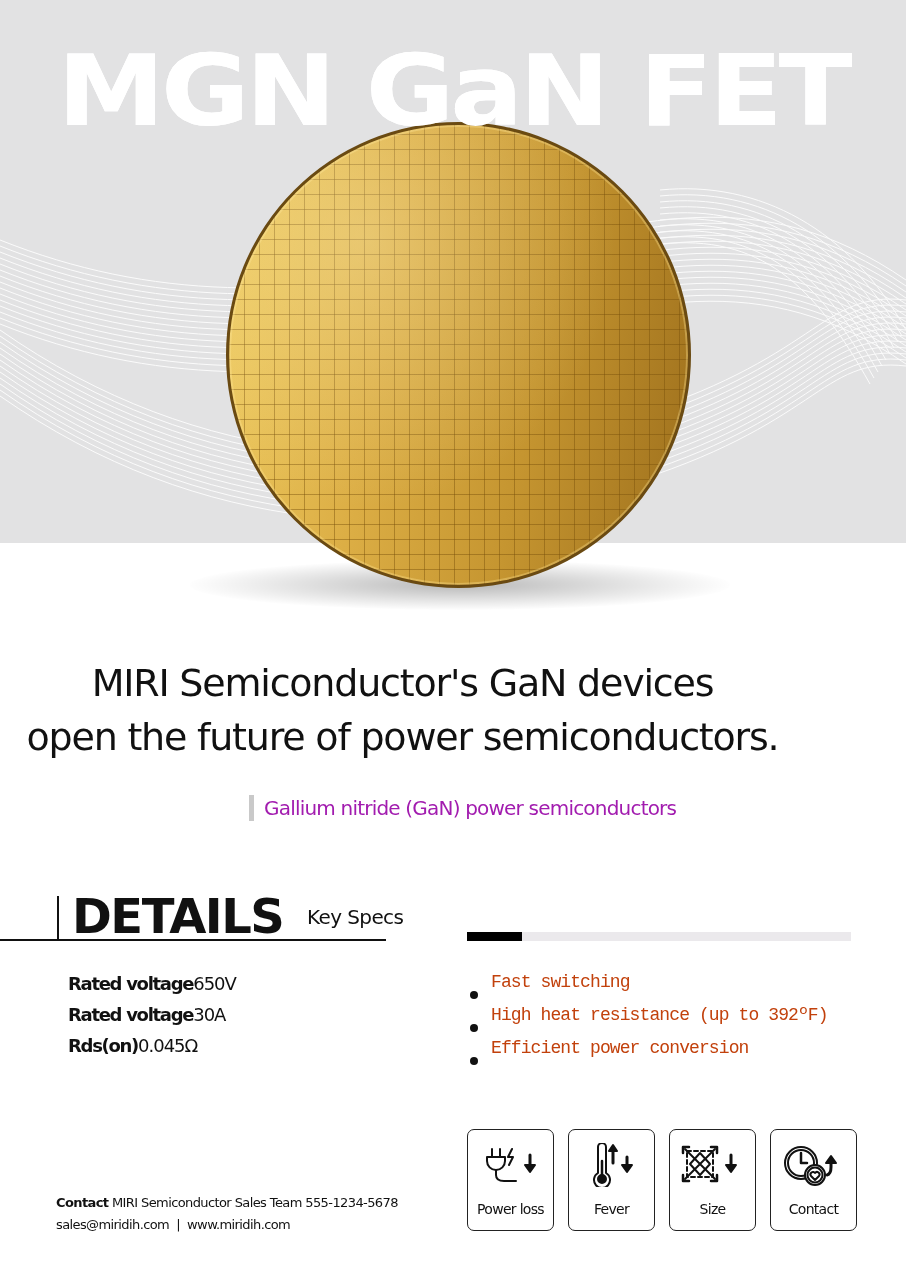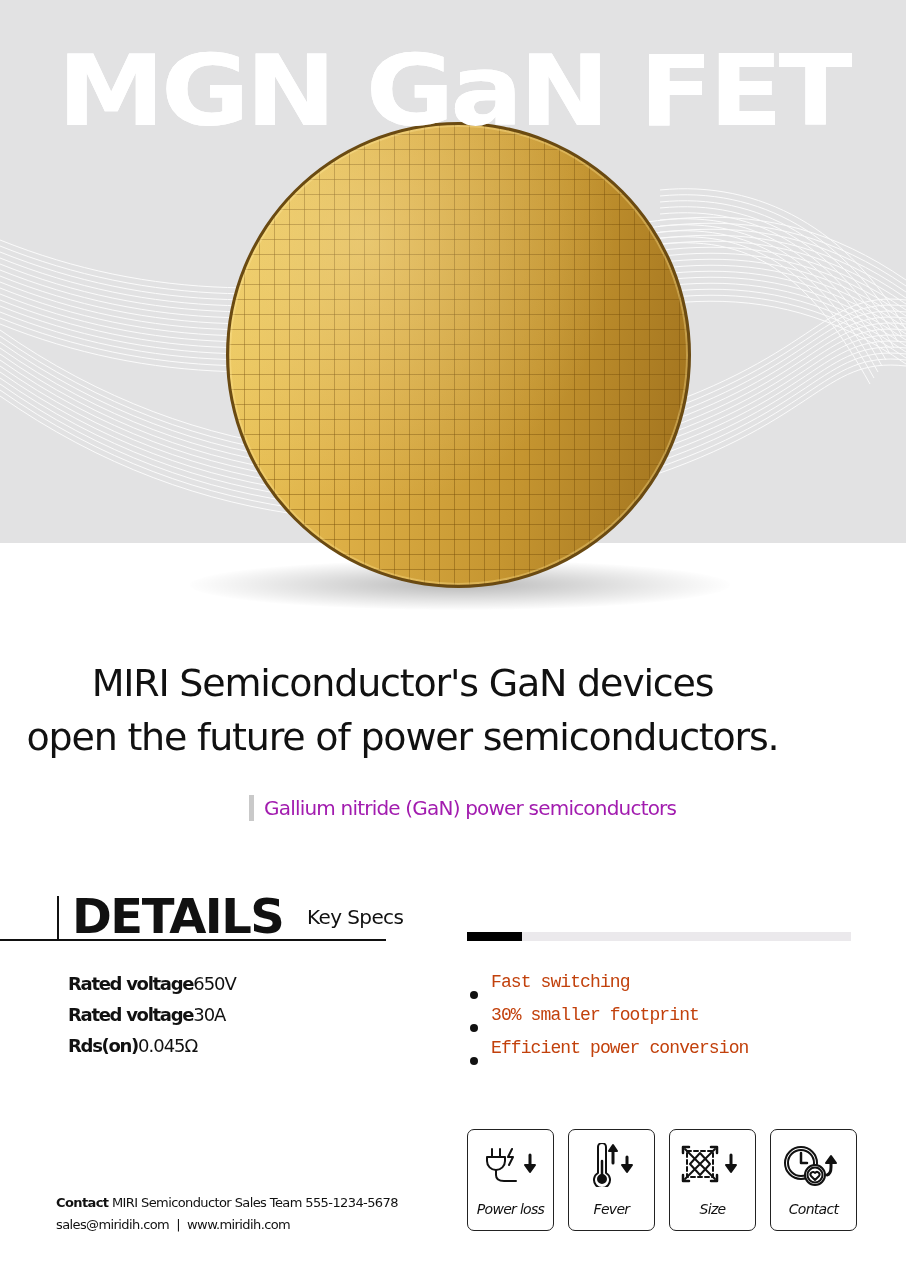--- a/index.html
+++ b/index.html
@@ -72,21 +72,21 @@
   .features { position: absolute; left: 470px; top: 966px; list-style: none; }
   .feature {
     font-family: Liberation Mono, monospace; font-size: 18px; line-height: 33px;
     letter-spacing: -0.9px; color: #c2410c; display: flex; align-items: flex-end; white-space: nowrap;
   }
   .bullet { width: 8px; height: 8px; border-radius: 50%; background: #111; margin-right: 13px; flex: none; }
 
   .cards { position: absolute; left: 467px; top: 1129px; display: flex; gap: 14px; }
   .card {
     width: 87px; height: 102px; border: 1.5px solid #222; border-radius: 7px;
-    display: flex; flex-direction: column; align-items: center; background: #fff; font-style: italic;
+    display: flex; flex-direction: column; align-items: center; background: #fff;
   }
   .card-icon { width: 70px; height: 44px; margin-top: 13px; }
   .card-label {
     margin-top: 14px; font-family: "DejaVu Sans", sans-serif; font-size: 14px;
     letter-spacing: -0.7px; color: #111;
   }
 
   .contact { position: absolute; left: 56px; top: 1192px; font-family: "DejaVu Sans", sans-serif;
     font-size: 13px; line-height: 22px; letter-spacing: -0.6px; color: #111; }
   .contact b { font-weight: bold; }
@@ -175,21 +175,21 @@
   <div class="spec-row"><b>Rds(on)</b><span>0.045Ω</span></div>
 </div>
 
 <ul class="features">
   <li class="feature">
       <span class="bullet"></span>
       <span>Fast switching</span>
     </li>
   <li class="feature">
       <span class="bullet"></span>
-      <span>30% smaller footprint</span>
+      <span>High heat resistance (up to 392ºF)</span>
     </li>
   <li class="feature">
       <span class="bullet"></span>
       <span>Efficient power conversion</span>
     </li>
 </ul>
 
 <div class="cards">
   <div class="card">
     <svg class="card-icon" viewBox="0 0 70 44" fill="none" stroke="#111" stroke-width="2" stroke-linecap="round" stroke-linejoin="round">

